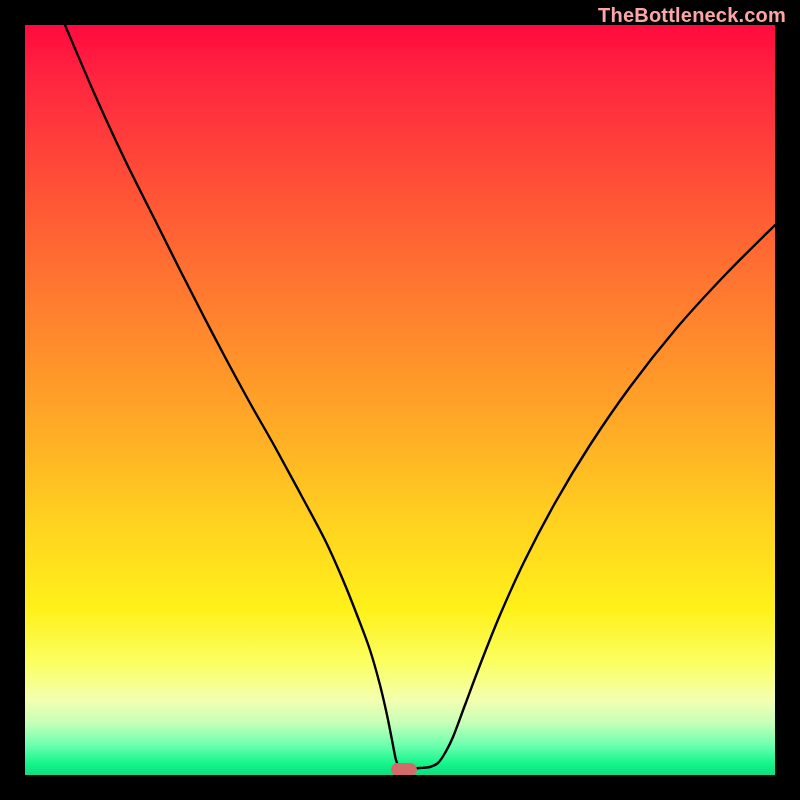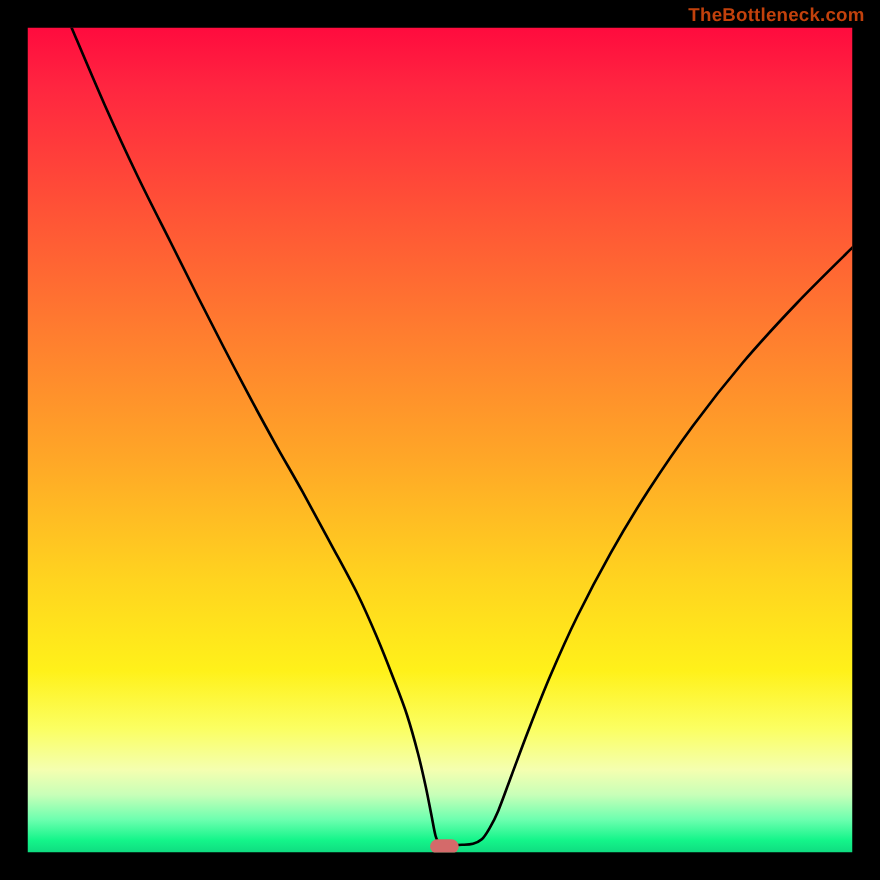--- a/index.html
+++ b/index.html
@@ -14,22 +14,22 @@
   .frame {
     position: relative;
     width: 800px;
     height: 800px;
     background: #000;
   }
   .watermark {
     position: absolute;
     top: 4px;
     right: 14px;
-    color: #c2410c;
-    font-size: 17px;
+    color: #fca5a5;
+    font-size: 20px;
     font-weight: 600;
     letter-spacing: 0.2px;
     user-select: none;
   }
   .plot-area {
     position: absolute;
     left: 25px;
     top: 25px;
     width: 750px;
     height: 750px;

